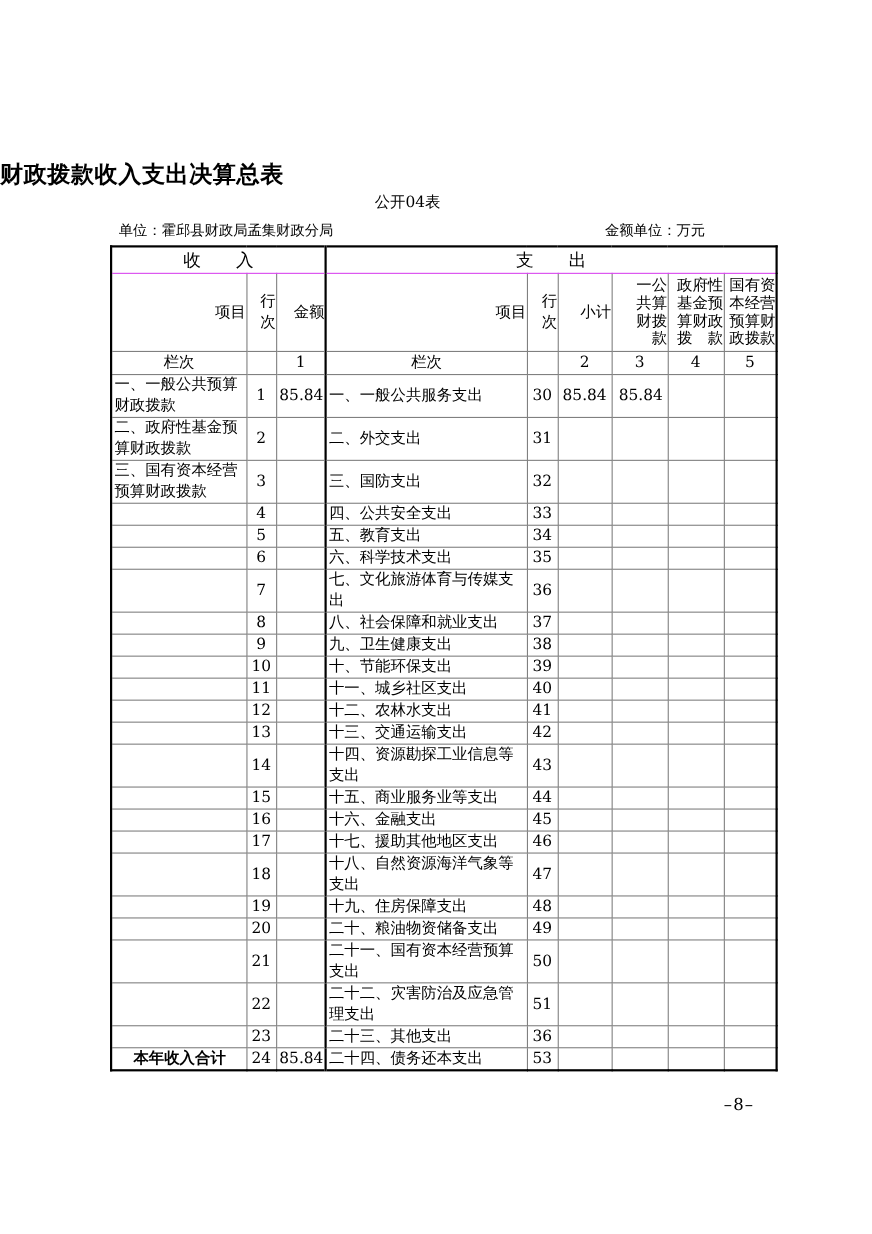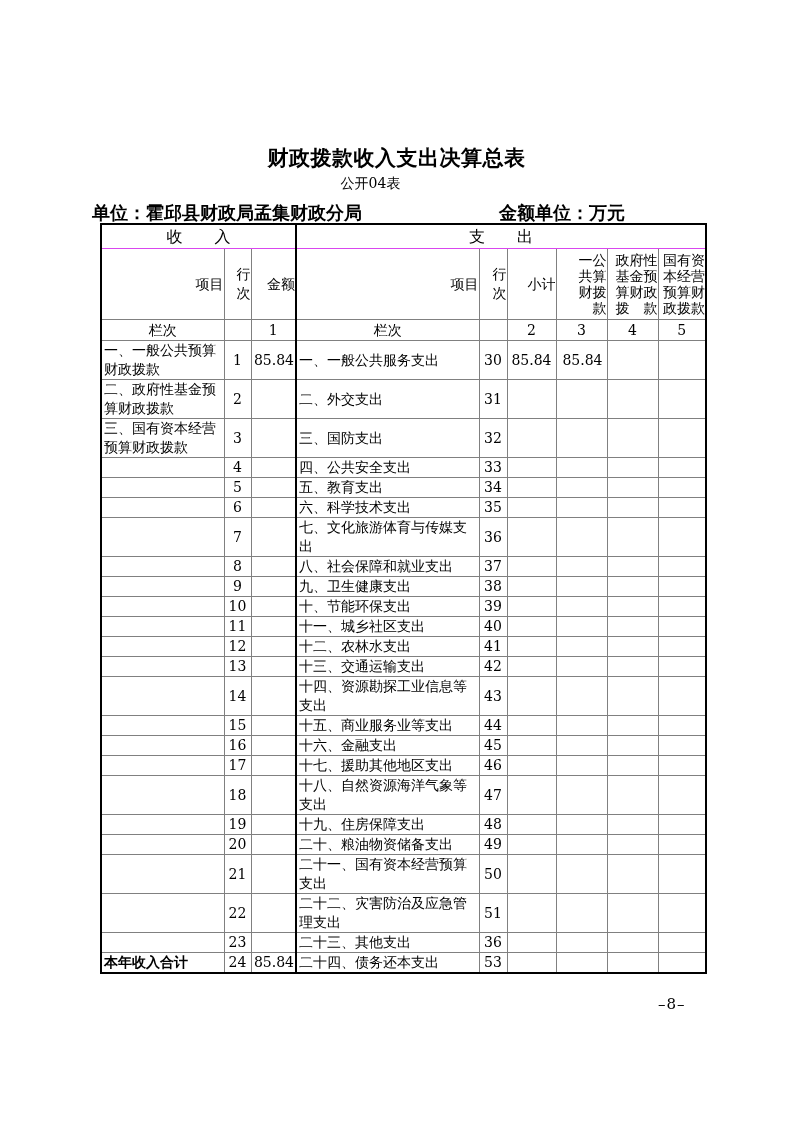--- a/index.html
+++ b/index.html
@@ -6,30 +6,30 @@
   body {
     width: 793px; height: 1122px;
     background: #ffffff;
     position: relative;
     font-family: "DejaVu Serif", "Liberation Serif", serif;
     color: #000;
     overflow: hidden;
   }
   .doc-title {
     position: absolute; top: 144px; left: 0; width: 793px;
-    text-align: center; font-size: 21px; font-weight: bold;
+    text-align: left; font-size: 21px; font-weight: bold;
     letter-spacing: 0.5px;
   }
   .table-label {
     position: absolute; top: 175px; left: 100px; width: 541px;
     text-align: center; font-size: 14px;
   }
   .meta-row {
-    position: absolute; top: 201px; left: 84px; width: 607px;
-    font-size: 18px; height: 18px; font-weight: bold;
+    position: absolute; top: 201px; left: 100px; width: 607px;
+    font-size: 13px; height: 18px;
   }
   .meta-row .unit-label { position: absolute; left: 8px; top: 0; }
   .meta-row .amount-unit-label { position: absolute; right: 66px; top: 0; }
   table.fin-table {
     position: absolute; top: 223px; left: 100px;
     width: 607px;
     border-collapse: collapse; table-layout: fixed;
     border: 2px solid #000;
   }
   .fin-table th, .fin-table td {
@@ -48,21 +48,21 @@
   }
   tr.col-header-row th { height: 70px; text-align: right; }
   th.pre, td.pre { white-space: pre-line; }
   th.narrow-head { line-height: 16px; font-size: 14px; }
   tr.index-row td { height: 20px; text-align: center; }
   tbody tr { height: 20px; }
   td.c-item { text-align: left; padding-left: 2px; padding-right: 1px; word-break: break-all; }
   td.c-no { text-align: center; }
   td.c-amt { text-align: right; padding-right: 4px; }
   td.amt-tight { padding-right: 1px; }
-  td.emph { font-weight: bold; word-break: keep-all; }
+  td.emph { font-weight: bold; text-align: center; word-break: keep-all; }
   .sec-l { border-left: 2px solid #000 !important; }
   .page-number {
     position: absolute; top: 995px; left: 658px;
     font-size: 15px; letter-spacing: 1px;
   }
 </style>
 </head>
 <body>
 
 <div class="doc-title">财政拨款收入支出决算总表</div>

